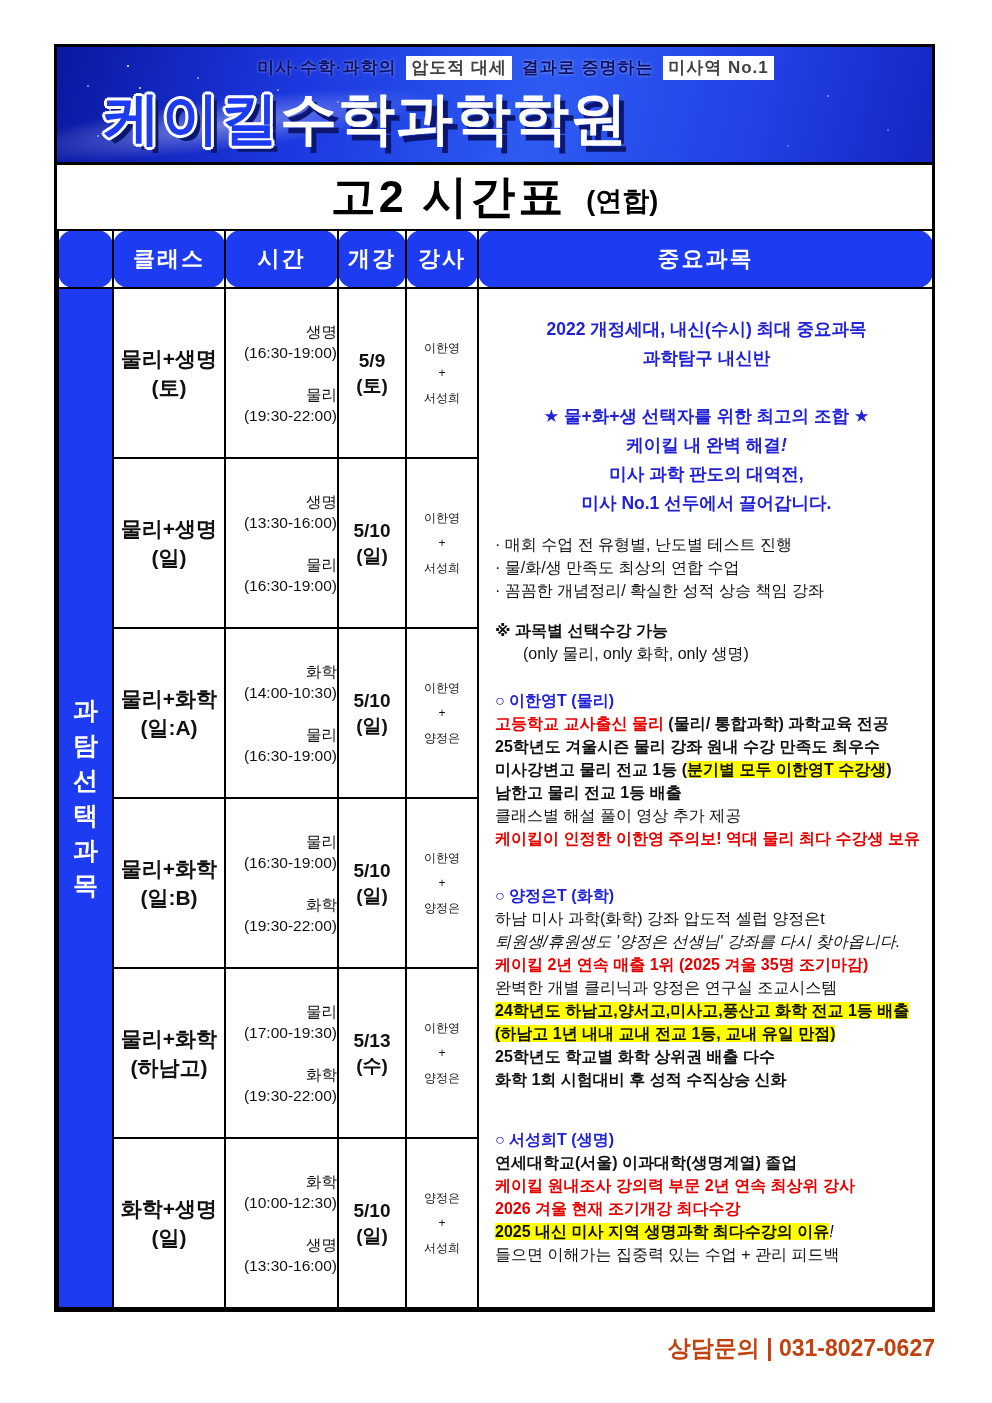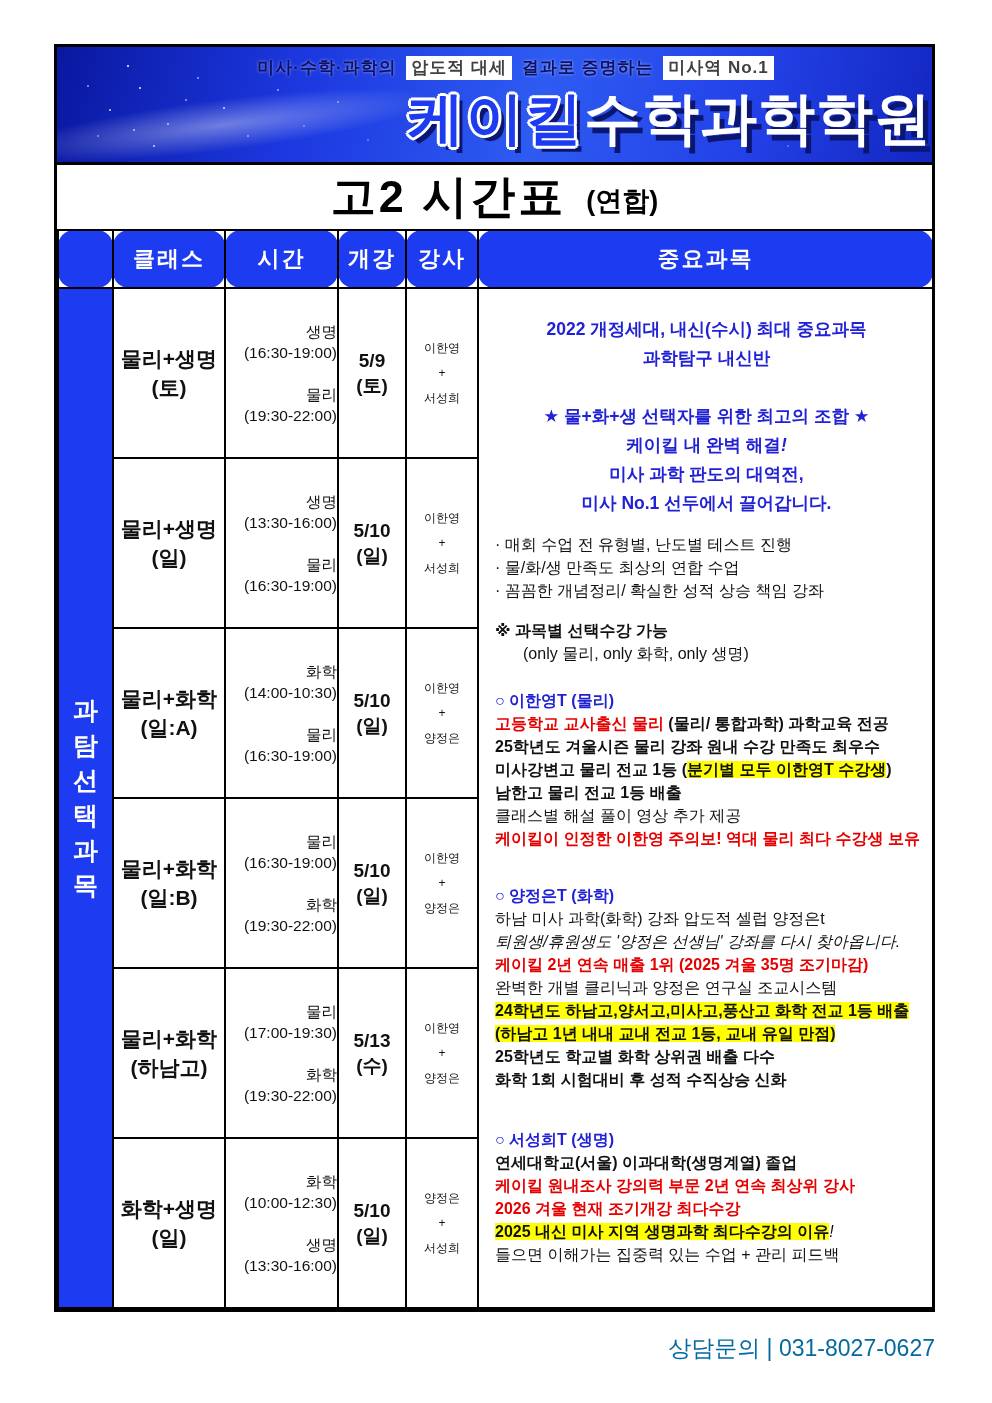--- a/index.html
+++ b/index.html
@@ -39,21 +39,21 @@
   .tagline {
     position:relative; z-index:2; text-align:center; padding:9px 0 0 46px;
     font-size:17px; font-weight:bold; color:#0c1168; letter-spacing:1px;
     text-shadow:0 0 3px rgba(255,255,255,.55);
     white-space:nowrap;
   }
   .tag-badge {
     display:inline-block; background:#ffffff; color:#404040;
     padding:0 5px 1px 5px; margin:0 4px; text-shadow:none;
   }
-  .logo-line { position:relative; z-index:2; text-align:right; padding-left:46px; margin-top:1px; white-space:nowrap; }
+  .logo-line { position:relative; z-index:2; text-align:left; padding-left:46px; margin-top:1px; white-space:nowrap; }
   .logo-brand {
     font-size:57px; font-weight:bold; color:#1d3bf0; letter-spacing:2px;
     text-shadow:-2px -2px 0 #fff, 2px -2px 0 #fff, -2px 2px 0 #fff, 2px 2px 0 #fff,
                 0 -3px 0 #fff, 0 3px 0 #fff, -3px 0 0 #fff, 3px 0 0 #fff,
                 6px 6px 0 #0a1670;
   }
   .logo-name {
     font-size:57px; font-weight:bold; color:#ffffff; letter-spacing:1px;
     text-shadow:5px 6px 0 #0a1670;
   }
@@ -94,21 +94,21 @@
   .s-bbi { color:#2121d6; font-weight:bold; font-style:italic; }
   .s-b   { font-weight:bold; }
   .s-n   { }
   .s-rb  { color:#e60000; font-weight:bold; }
   .s-hl  { background:#ffff00; font-weight:bold; }
   .s-bi  { font-weight:normal; font-style:italic;text-align:center; }
   .s-ind { margin-left:28px; }
   
   .footer {
     position:absolute; right:57px; top:1333px;
-    font-size:23px; font-weight:normal; color:#0369a1;margin-left:20px;
+    font-size:23px; font-weight:bold; color:#c2410c;margin-left:20px;
   }
 </style>
 </head>
 <body>
 
 <div class="page">
   <div class="poster">
 
     <div class="banner">
       <div class="tagline">

